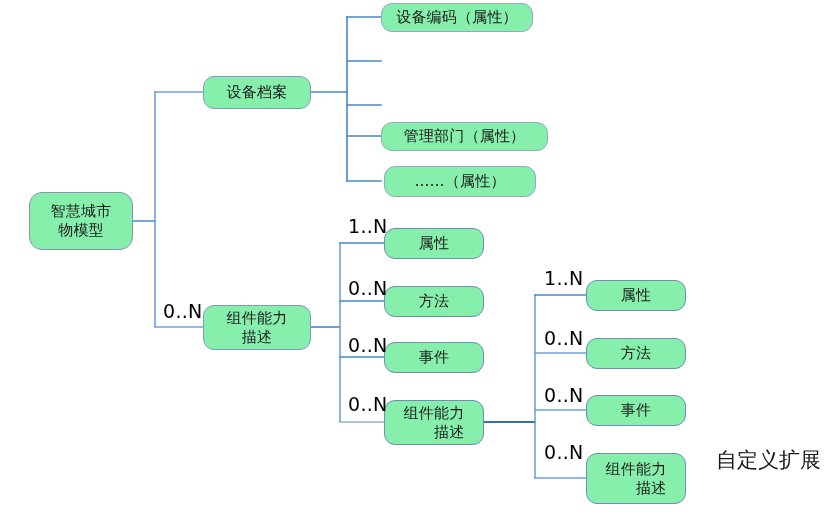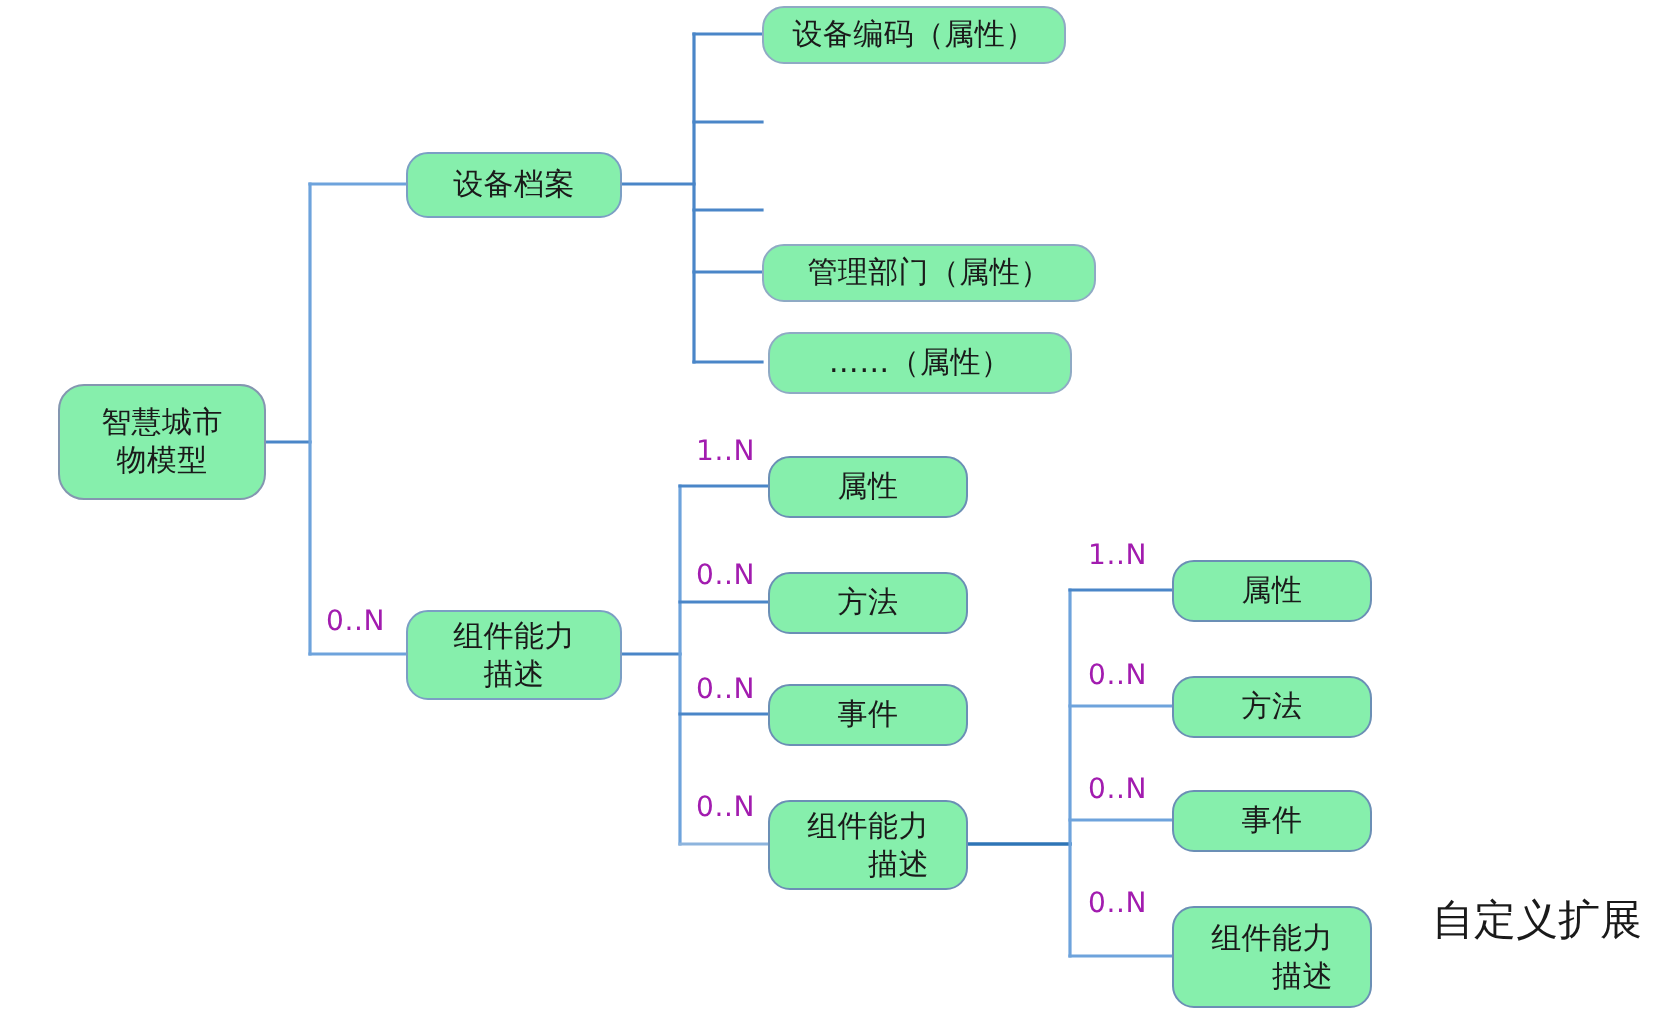--- a/index.html
+++ b/index.html
@@ -49,23 +49,23 @@
   }
   .node.attr {
     border-color: #8faac4;
   }
   .node.leaf {
     border-color: #6b8fb5;
     text-align: right;
   }
   .mult {
     position: absolute;
-    font-size: 14px;
+    font-size: 19px;
     line-height: 16px;
-    color: #a21caf;
+    color: #000000;
     letter-spacing: 0.3px;
     white-space: nowrap;
     z-index: 3;
   }
   .annotation {
     position: absolute;
     font-size: 21px;
     line-height: 19px;
     color: #1a1a1a;
     white-space: nowrap;

